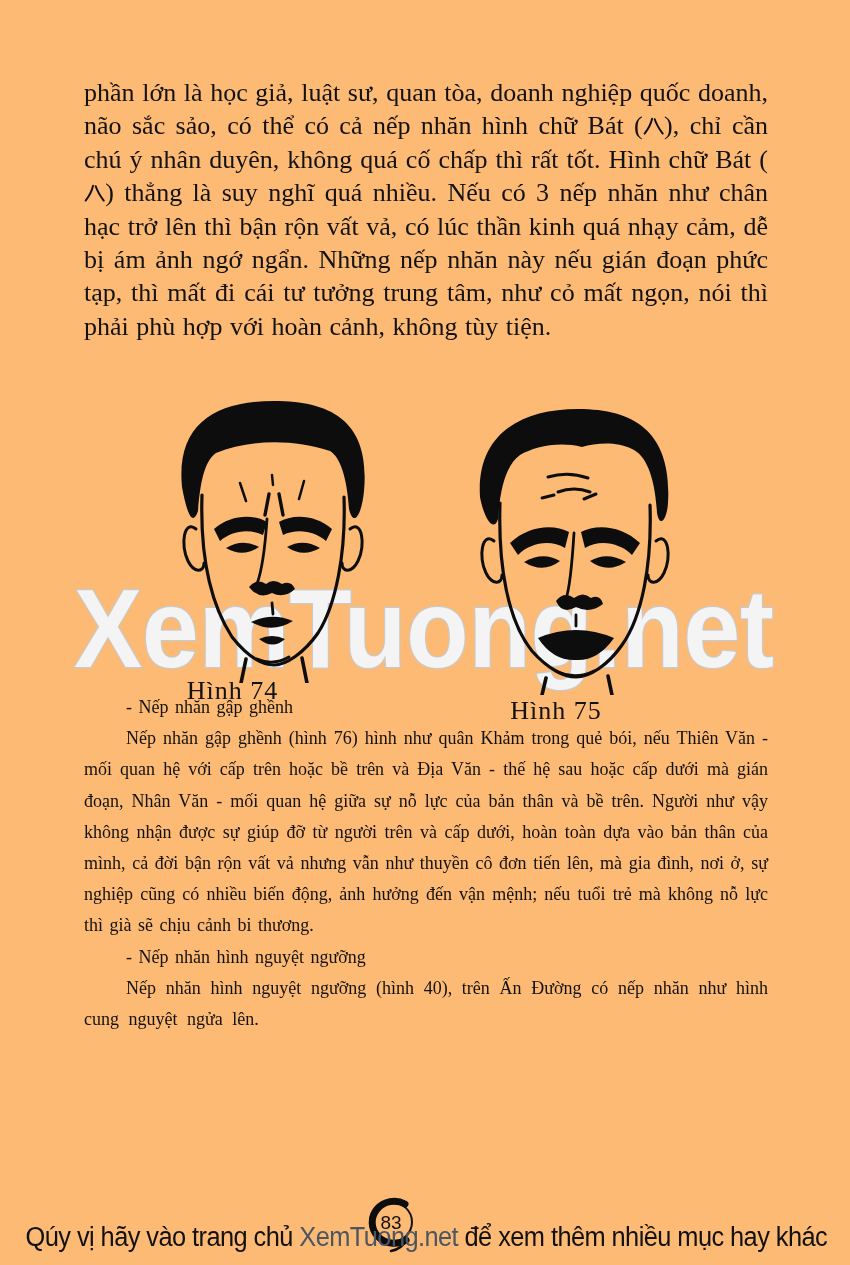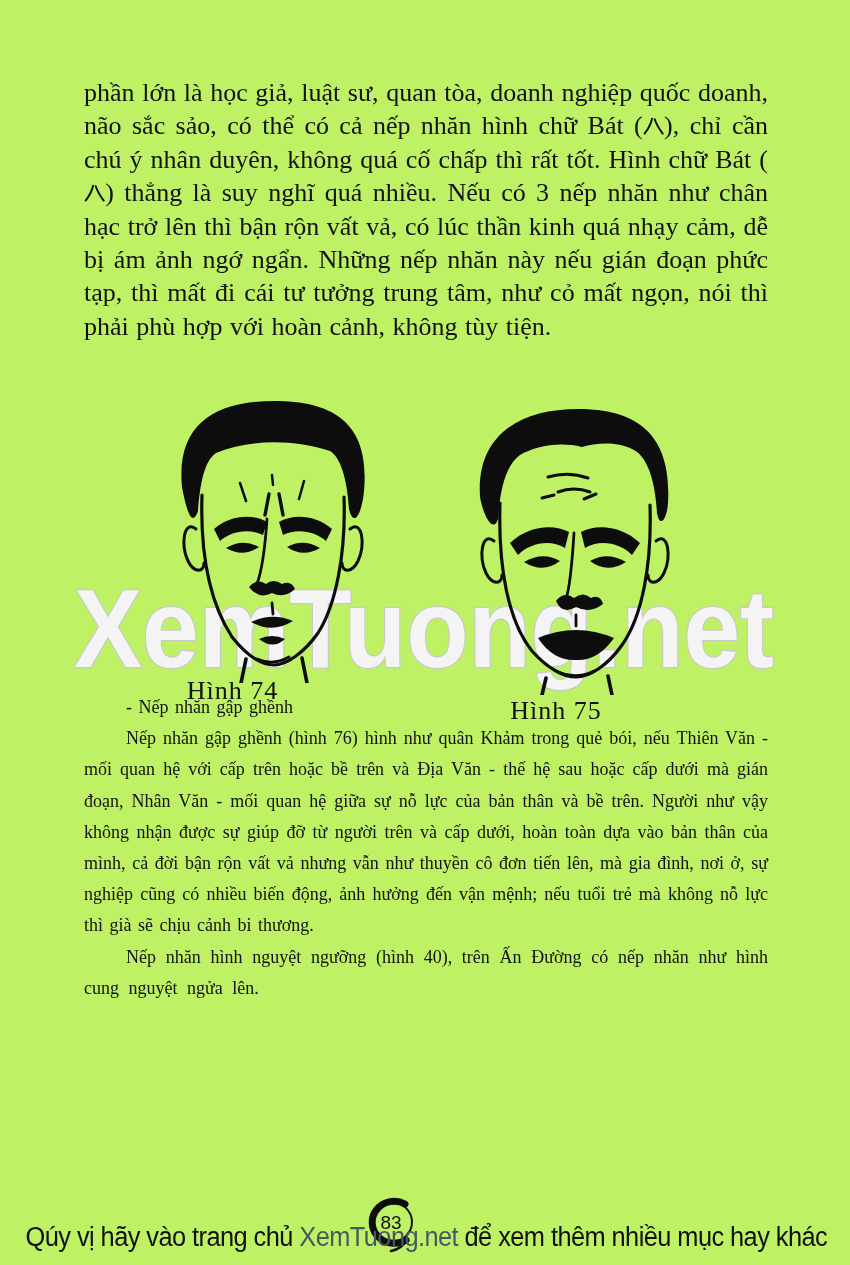--- a/index.html
+++ b/index.html
@@ -1,20 +1,20 @@
 <!DOCTYPE html>
 <html><head>
 <meta charset="utf-8">
 <style>
   * { margin:0; padding:0; box-sizing:border-box; }
   html,body { background:#ffffff; }
   .page {
     position:relative;
     width:850px; height:1265px;
-    background:#bef264;
+    background:#fdba74;
     overflow:hidden;
     font-family:"Liberation Serif","DejaVu Serif",serif;
     color:#121212;
   }
   .text-block {
     position:absolute;
     left:84px; width:684px;
     text-align:justify;
     color:#121212;
   }
@@ -154,20 +154,21 @@
       </svg>
     </div>
 
     <div class="fig-caption caption-74">Hình 74</div>
     <div class="fig-caption caption-75">Hình 75</div>
   </div>
 
   <div class="text-block text-block-2">
     <p class="para indent">- Nếp nhăn gập ghềnh</p>
     <p class="para indent">Nếp nhăn gập ghềnh (hình 76) hình như quân Khảm trong quẻ bói, nếu Thiên Văn - mối quan hệ với cấp trên hoặc bề trên và Địa Văn - thế hệ sau hoặc cấp dưới mà gián đoạn, Nhân Văn - mối quan hệ giữa sự nỗ lực của bản thân và bề trên. Người như vậy không nhận được sự giúp đỡ từ người trên và cấp dưới, hoàn toàn dựa vào bản thân của mình, cả đời bận rộn vất vả nhưng vẫn như thuyền cô đơn tiến lên, mà gia đình, nơi ở, sự nghiệp cũng có nhiều biến động, ảnh hưởng đến vận mệnh; nếu tuổi trẻ mà không nỗ lực thì già sẽ chịu cảnh bi thương.</p>
+    <p class="para indent">- Nếp nhăn hình nguyệt ngưỡng</p>
     <p class="para indent loose">Nếp nhăn hình nguyệt ngưỡng (hình 40), trên Ấn Đường có nếp nhăn như hình cung nguyệt ngửa lên.</p>
   </div>
 
   <div class="page-number-ornament">
     <svg viewBox="0 0 56 58">
       <ellipse cx="27" cy="26" rx="21" ry="20" fill="none" stroke="#121212" stroke-width="2"></ellipse>
       <path d="M41,8 A22,21 0 1 0 42,44" fill="none" stroke="#0d0d0d" stroke-width="7" stroke-linecap="round"></path>
       <path d="M42,44 Q38,53 27,55" fill="none" stroke="#0d0d0d" stroke-width="2.6" stroke-linecap="round"></path>
       <text x="27" y="33" text-anchor="middle">83</text>
     </svg>

